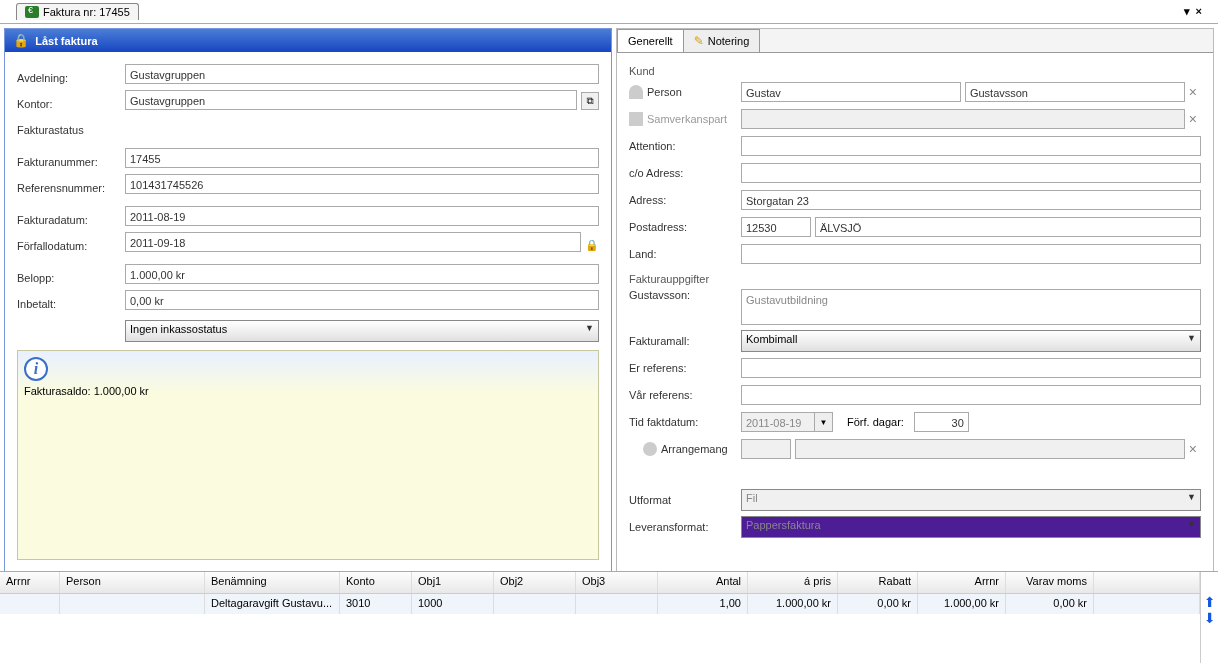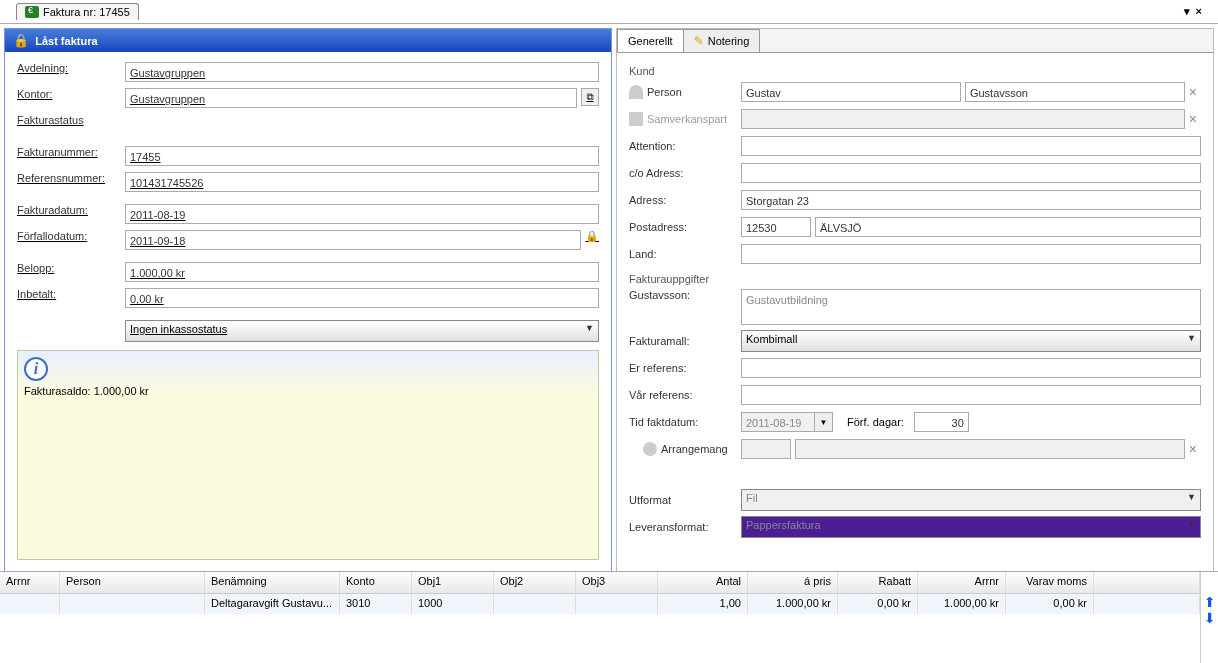--- a/index.html
+++ b/index.html
@@ -12,21 +12,21 @@
 .window-controls { margin-left: auto; display: flex; gap: 6px; }
 .window-controls span { font-weight: bold; cursor: pointer; }
 
 .main-area { display: flex; height: 560px; }
 
 .left-panel { width: 608px; border: 1px solid #7a96df; margin: 4px; background: #fff; }
 .panel-header { background: linear-gradient(to bottom, #4a7ed6, #1746c2); color: #fff; font-weight: bold; padding: 4px 8px; display: flex; align-items: center; gap: 6px; }
 .panel-header .lock { color: #f7c436; font-size: 13px; }
 
 .left-body { padding: 10px 12px; }
-.field-row { display: flex; align-items: flex-start; margin-bottom: 4px; min-height: 22px; text-decoration: underline; }
+.field-row { display: flex; align-items: flex-end; margin-bottom: 4px; min-height: 22px; }
 .field-row label { width: 108px; color: #333; }
 .input { flex: 1; border: 1px solid #aaa; background: #fff; padding: 2px 4px; height: 20px; line-height: 16px; color: #333; }
 .input-disabled { background: #f0f0f0; }
 .select { flex: 1; border: 1px solid #888; background: linear-gradient(to bottom, #fff, #e0e0e0); padding: 2px 4px; height: 22px; position: relative; }
 .select::after { content: "▼"; position: absolute; right: 4px; font-size: 9px; color: #333; }
 .icon-btn { width: 18px; height: 18px; border: 1px solid #aaa; background: #f0f0f0; margin-left: 4px; display: flex; align-items: center; justify-content: center; font-size: 10px; cursor: pointer; }
 
 .info-box { margin-top: 8px; border: 1px solid #c8c8a0; background: linear-gradient(to bottom, #e8f0ff 0%, #fbfbe0 20%, #fbfbe0 100%); height: 210px; padding: 6px; }
 .info-icon { width: 24px; height: 24px; background: #fff; border: 2px solid #3a6fc8; border-radius: 50%; display: flex; align-items: center; justify-content: center; color: #3a6fc8; font-weight: bold; font-size: 16px; font-style: italic; font-family: Georgia, serif; margin-bottom: 4px; }
 

